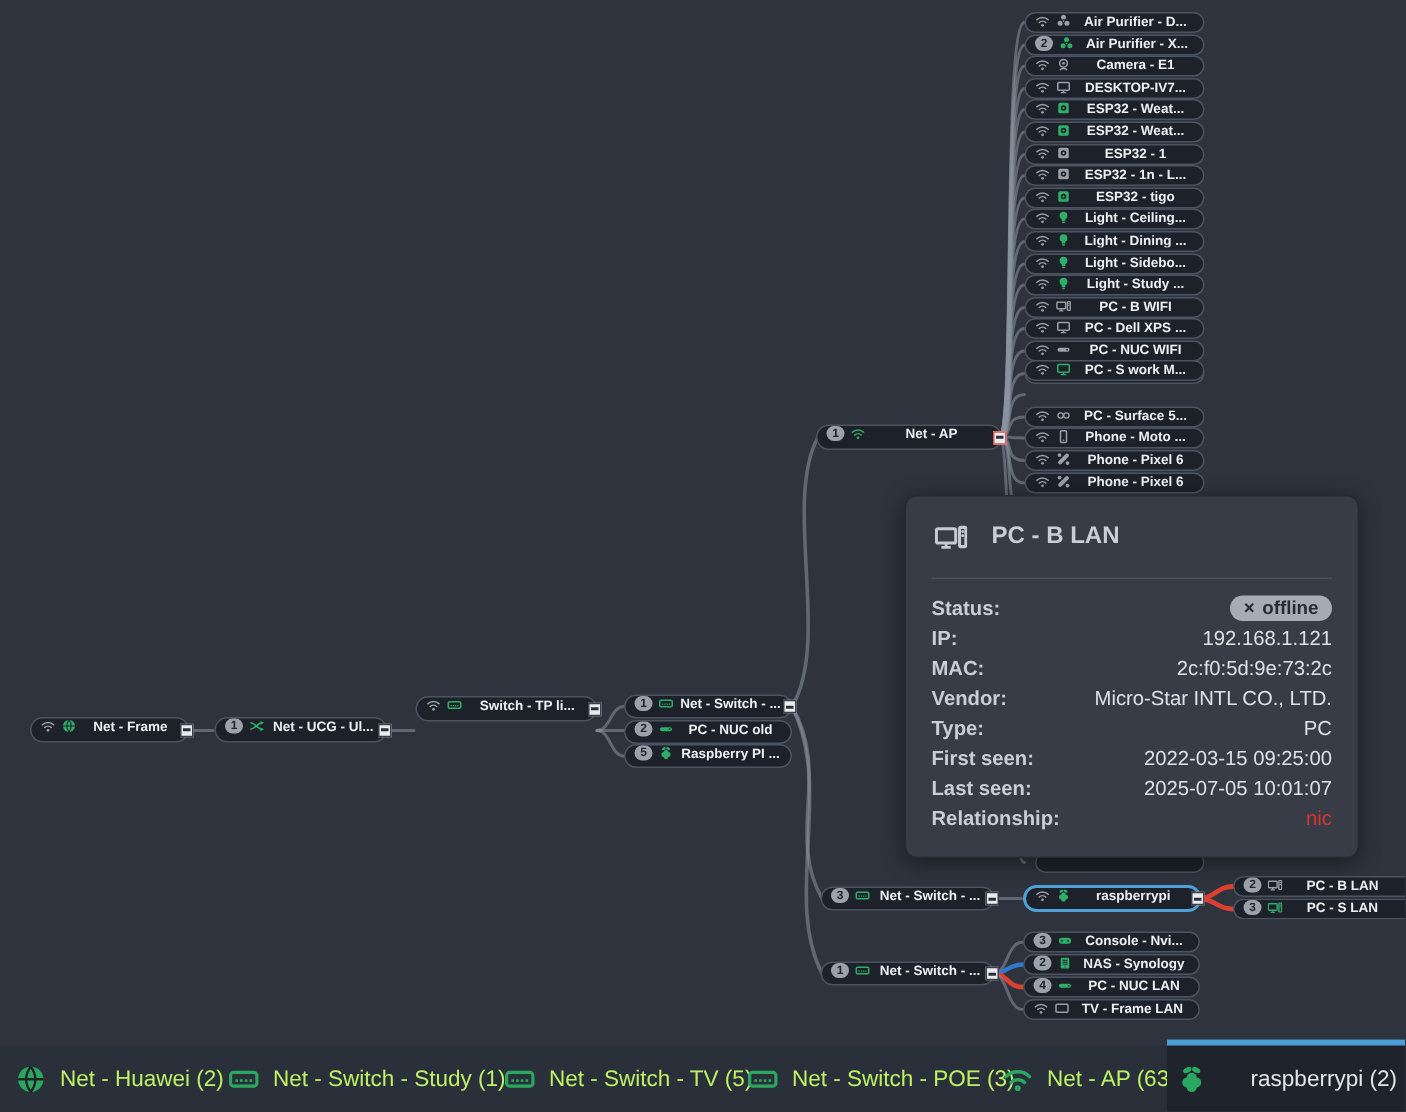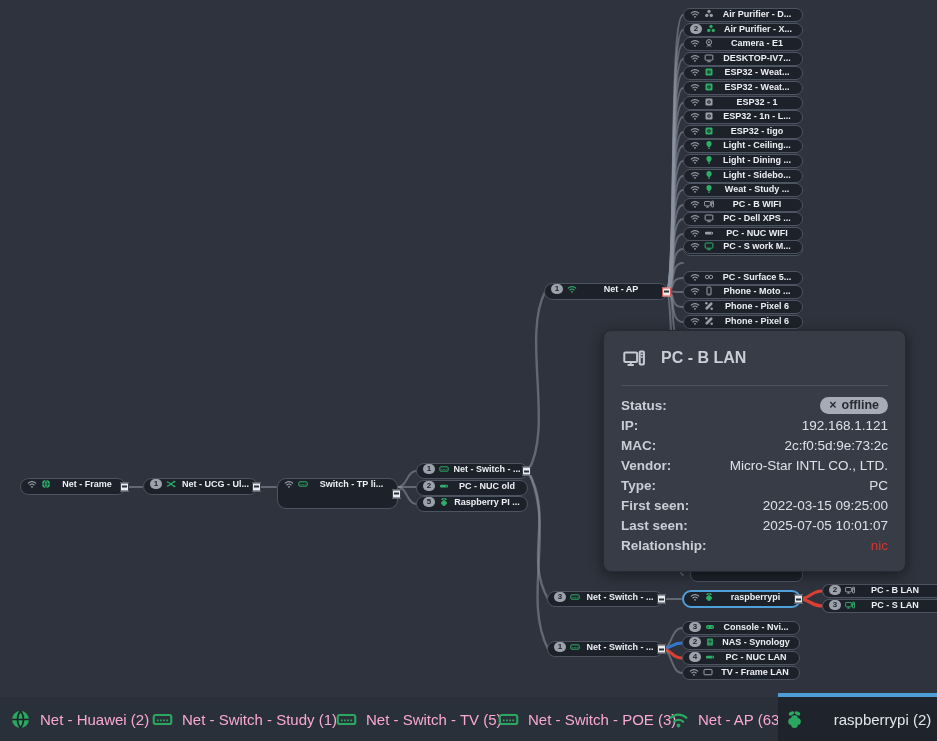--- a/index.html
+++ b/index.html
@@ -35,21 +35,21 @@
   .pdiv{border:none;border-top:1px solid #4a505c;margin:16px 0 9px;}
   .prow{display:flex;justify-content:space-between;align-items:center;height:20px;font-size:13.5px;}
   .plabel{font-weight:bold;color:#c9ced6;}
   .pval{color:#dde1e6;text-align:right;}
   .pval.red{color:#d9352a;}
   .pstatus{background:#a6acb6;color:#272c34;border-radius:10px;padding:1px 9px 2px;
            font-weight:bold;font-size:12.5px;display:inline-flex;gap:5px;align-items:center;}
   
   .tabstrip{position:absolute;left:0;right:0;top:697px;height:44px;background:#2a303a;z-index:20;}
   .tab{position:absolute;top:697px;height:44px;display:flex;align-items:center;gap:9px;
-       color:#f9a8d4;font-size:15px;z-index:21;cursor:default;}
+       color:#bef264;font-size:15px;z-index:21;cursor:default;}
   .tab .tic{width:21px;height:21px;color:#2aa860;}
   .tab.active{top:693px;height:48px;box-sizing:border-box;border-top:4px solid #4d9ed7;
        background:#1f242c;justify-content:center;color:#e2e6ea;gap:29px;}
   .hiddenpill{position:absolute;left:690px;top:568px;width:113px;height:14px;background:#1d222a;
        border:1px solid #4d5461;border-radius:8px;z-index:2;box-sizing:border-box;}
 </style>
 </head>
 <body>
 
 <div class="stage">
@@ -203,21 +203,21 @@
     <span class="conn"></span>
   </div>
   <div class="node" style="left:143px;top:478px;width:115px;height:17px">
     <span class="pbadge">1</span>
     <svg class="ic g">
         <use href="#i-shuffle"></use>
       </svg>
     <span class="lbl">Net - UCG - Ul...</span>
     <span class="conn"></span>
   </div>
-  <div class="node" style="left:277px;top:478px;width:121px;height:31px">
+  <div class="node" style="left:277px;top:464px;width:121px;height:17px">
     <svg class="ic gy">
         <use href="#i-wifi"></use>
       </svg>
     <svg class="ic g">
         <use href="#i-switch"></use>
       </svg>
     <span class="lbl">Switch - TP li...</span>
     <span class="conn"></span>
   </div>
 
@@ -359,21 +359,21 @@
       </svg>
       <span class="lbl">Light - Sidebo...</span>
     </div>
   <div class="node" style="left:683px;top:183px;width:120px;height:14px">
       <svg class="ic gy">
         <use href="#i-wifi"></use>
       </svg>
       <svg class="ic g">
         <use href="#i-bulb"></use>
       </svg>
-      <span class="lbl">Weat - Study ...</span>
+      <span class="lbl">Light - Study ...</span>
     </div>
   <div class="node" style="left:683px;top:198px;width:120px;height:14px">
       <svg class="ic gy">
         <use href="#i-wifi"></use>
       </svg>
       <svg class="ic gy">
         <use href="#i-pc-tower"></use>
       </svg>
       <span class="lbl">PC - B WIFI</span>
     </div>

